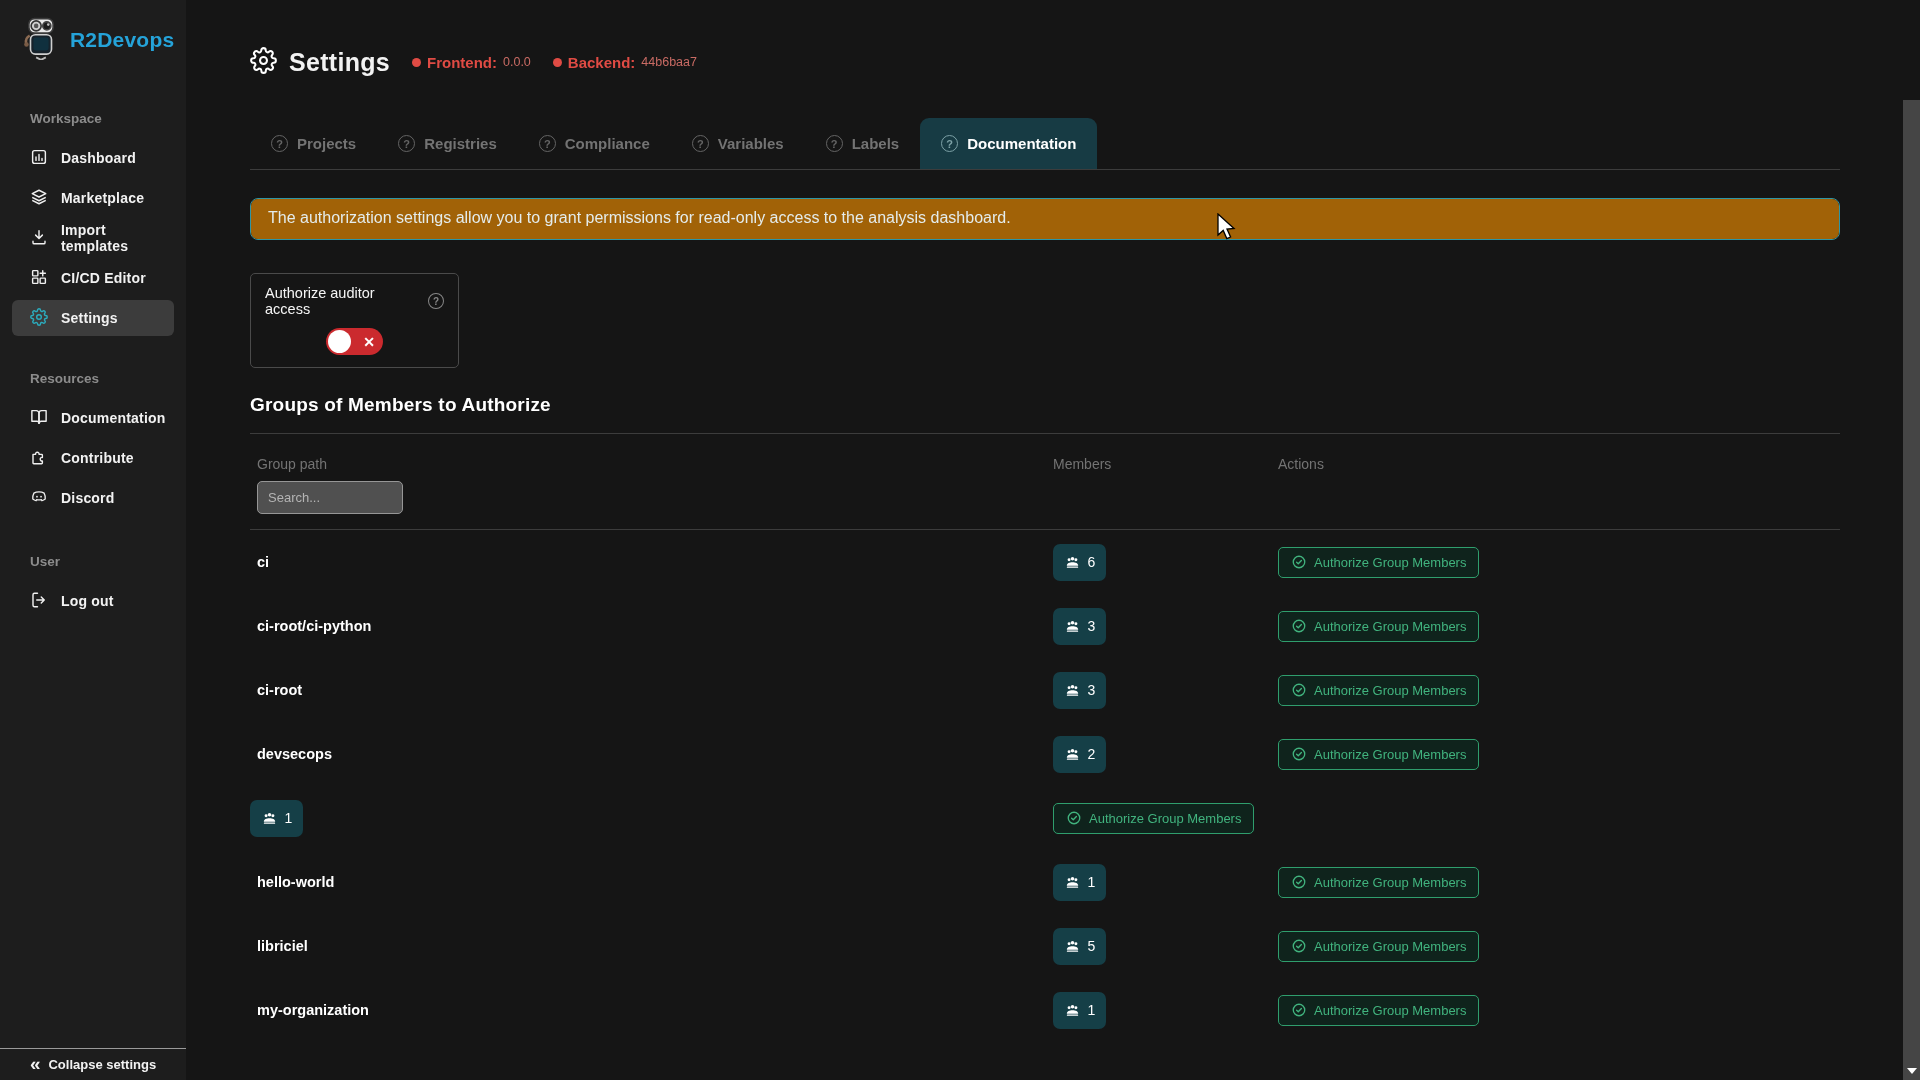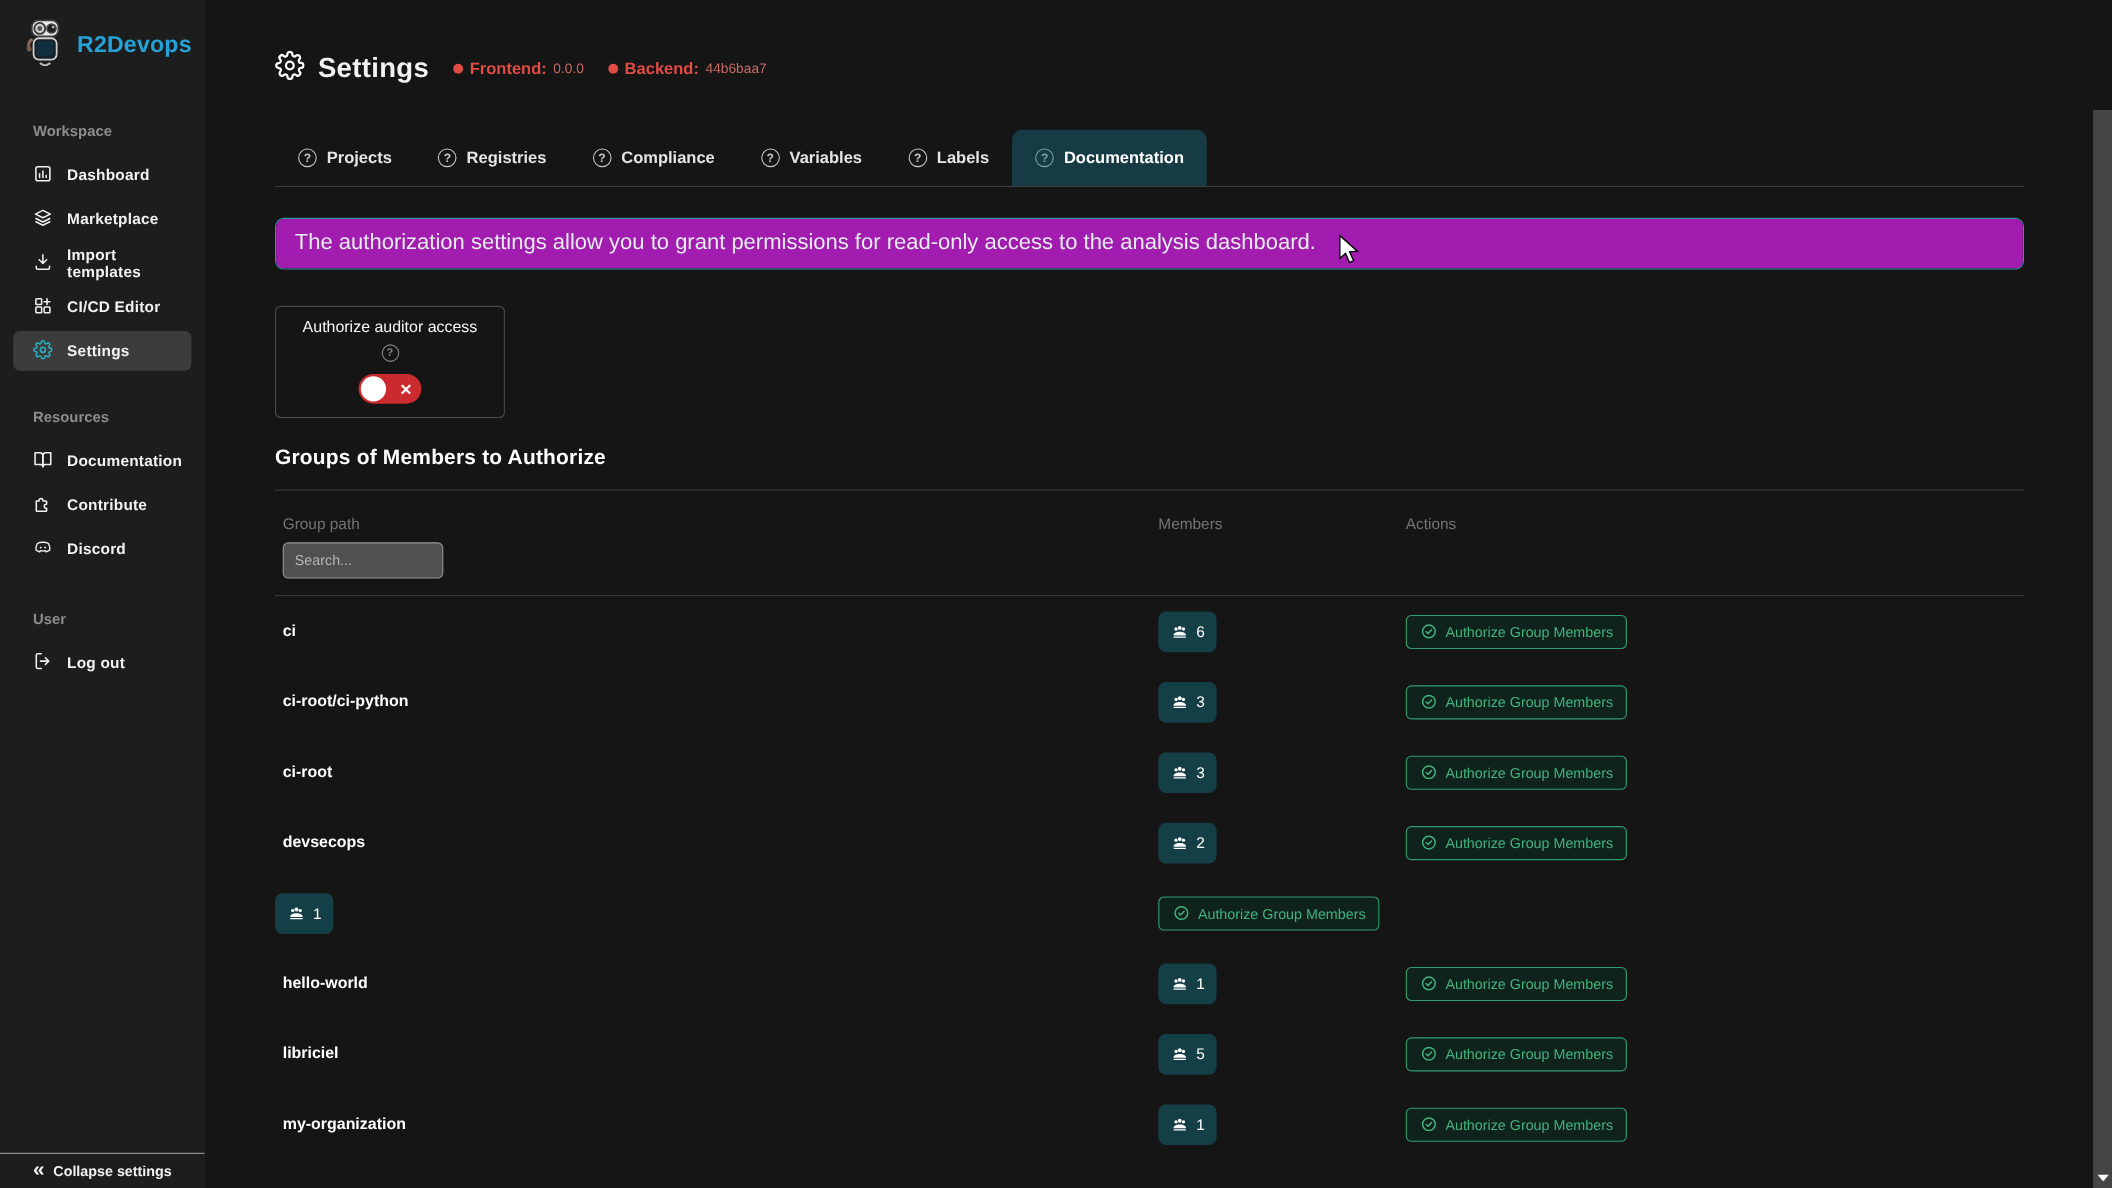--- a/index.html
+++ b/index.html
@@ -38,43 +38,43 @@
   .page-header { display:flex; align-items:center; padding-top:44px; height:80px; }
   .page-title { font-size:25px; font-weight:bold; margin-left:12px; letter-spacing:.3px; }
   .ver { display:flex; align-items:center; margin-left:22px; gap:6px; }
   .ver-dot { width:9px; height:9px; border-radius:50%; background:#e04b44; }
   .ver-label { color:#e04b44; font-size:15px; font-weight:bold; }
   .ver-val { color:#c96b64; font-size:12.5px; }
   
   .tabs { display:flex; margin-top:38px; border-bottom:1px solid #3c3c3c; height:52px; }
   .tab {
     display:flex; align-items:center; gap:9px; padding:0 21px; cursor:pointer;
-    color:#e5e5e5; font-size:15px; font-weight:bold;
+    color:#737373; font-size:15px; font-weight:bold;
   }
   .tab.active { background:#173b44; color:#ffffff; border-radius:9px 9px 0 0; }
   .q-icon {
     display:inline-flex; align-items:center; justify-content:center;
     width:17px; height:17px; border:1.6px solid currentColor; border-radius:50%;
     font-size:11px; font-weight:bold; opacity:.85;
   }
   .q-icon::before { content:"?"; }
   
   .info-box { margin-top:28px; border:1px solid #2e95a5; border-radius:8px; overflow:hidden; }
   .info-head { background:#10343c; display:flex; align-items:center; gap:11px; padding:0 17px; height:44px; }
   .info-icon {
     width:19px; height:19px; border-radius:50%; background:#27b2d3; color:#07272e;
     display:inline-flex; align-items:center; justify-content:center;
     font-size:12px; font-weight:bold; font-family:"Liberation Serif", serif;
   }
   .info-icon::before { content:"i"; }
   .info-title { font-size:16.5px; font-weight:bold; color:#ffffff; }
-  .info-body { background:#a21caf; padding:10px 17px 12px; font-size:20px; color:#e4ecec; }
+  .info-body { background:#a16207; padding:10px 17px 12px; font-size:16px; color:#e4ecec; }
   
   .toggle-card { margin-top:33px; width:209px; border:1px solid #4a4a4a; border-radius:5px; padding:11px 14px 12px; }
-  .toggle-label-row { display:flex; align-items:center; gap:7px; font-size:14.5px; color:#f5f5f5;flex-direction:column; }
+  .toggle-label-row { display:flex; align-items:center; gap:7px; font-size:14.5px; color:#f5f5f5; }
   .toggle-label-row .q-icon { width:16px; height:16px; color:#9a9a9a; font-size:10px; }
   .switch {
     margin:11px auto 0; width:57px; height:27px; border-radius:14px;
     background:#cb2a2e; position:relative; display:block; cursor:pointer;
   }
   .switch-knob { position:absolute; left:2px; top:2px; width:23px; height:23px; border-radius:50%; background:#ffffff; }
   .switch-x { position:absolute; right:8px; top:50%; transform:translateY(-50%); color:#ffffff; font-size:14px; font-weight:bold; }
   .switch-x::before { content:"\2715"; }
   
   .groups-heading { margin-top:26px; font-size:19px; font-weight:bold; color:#ffffff; letter-spacing:.2px; }

